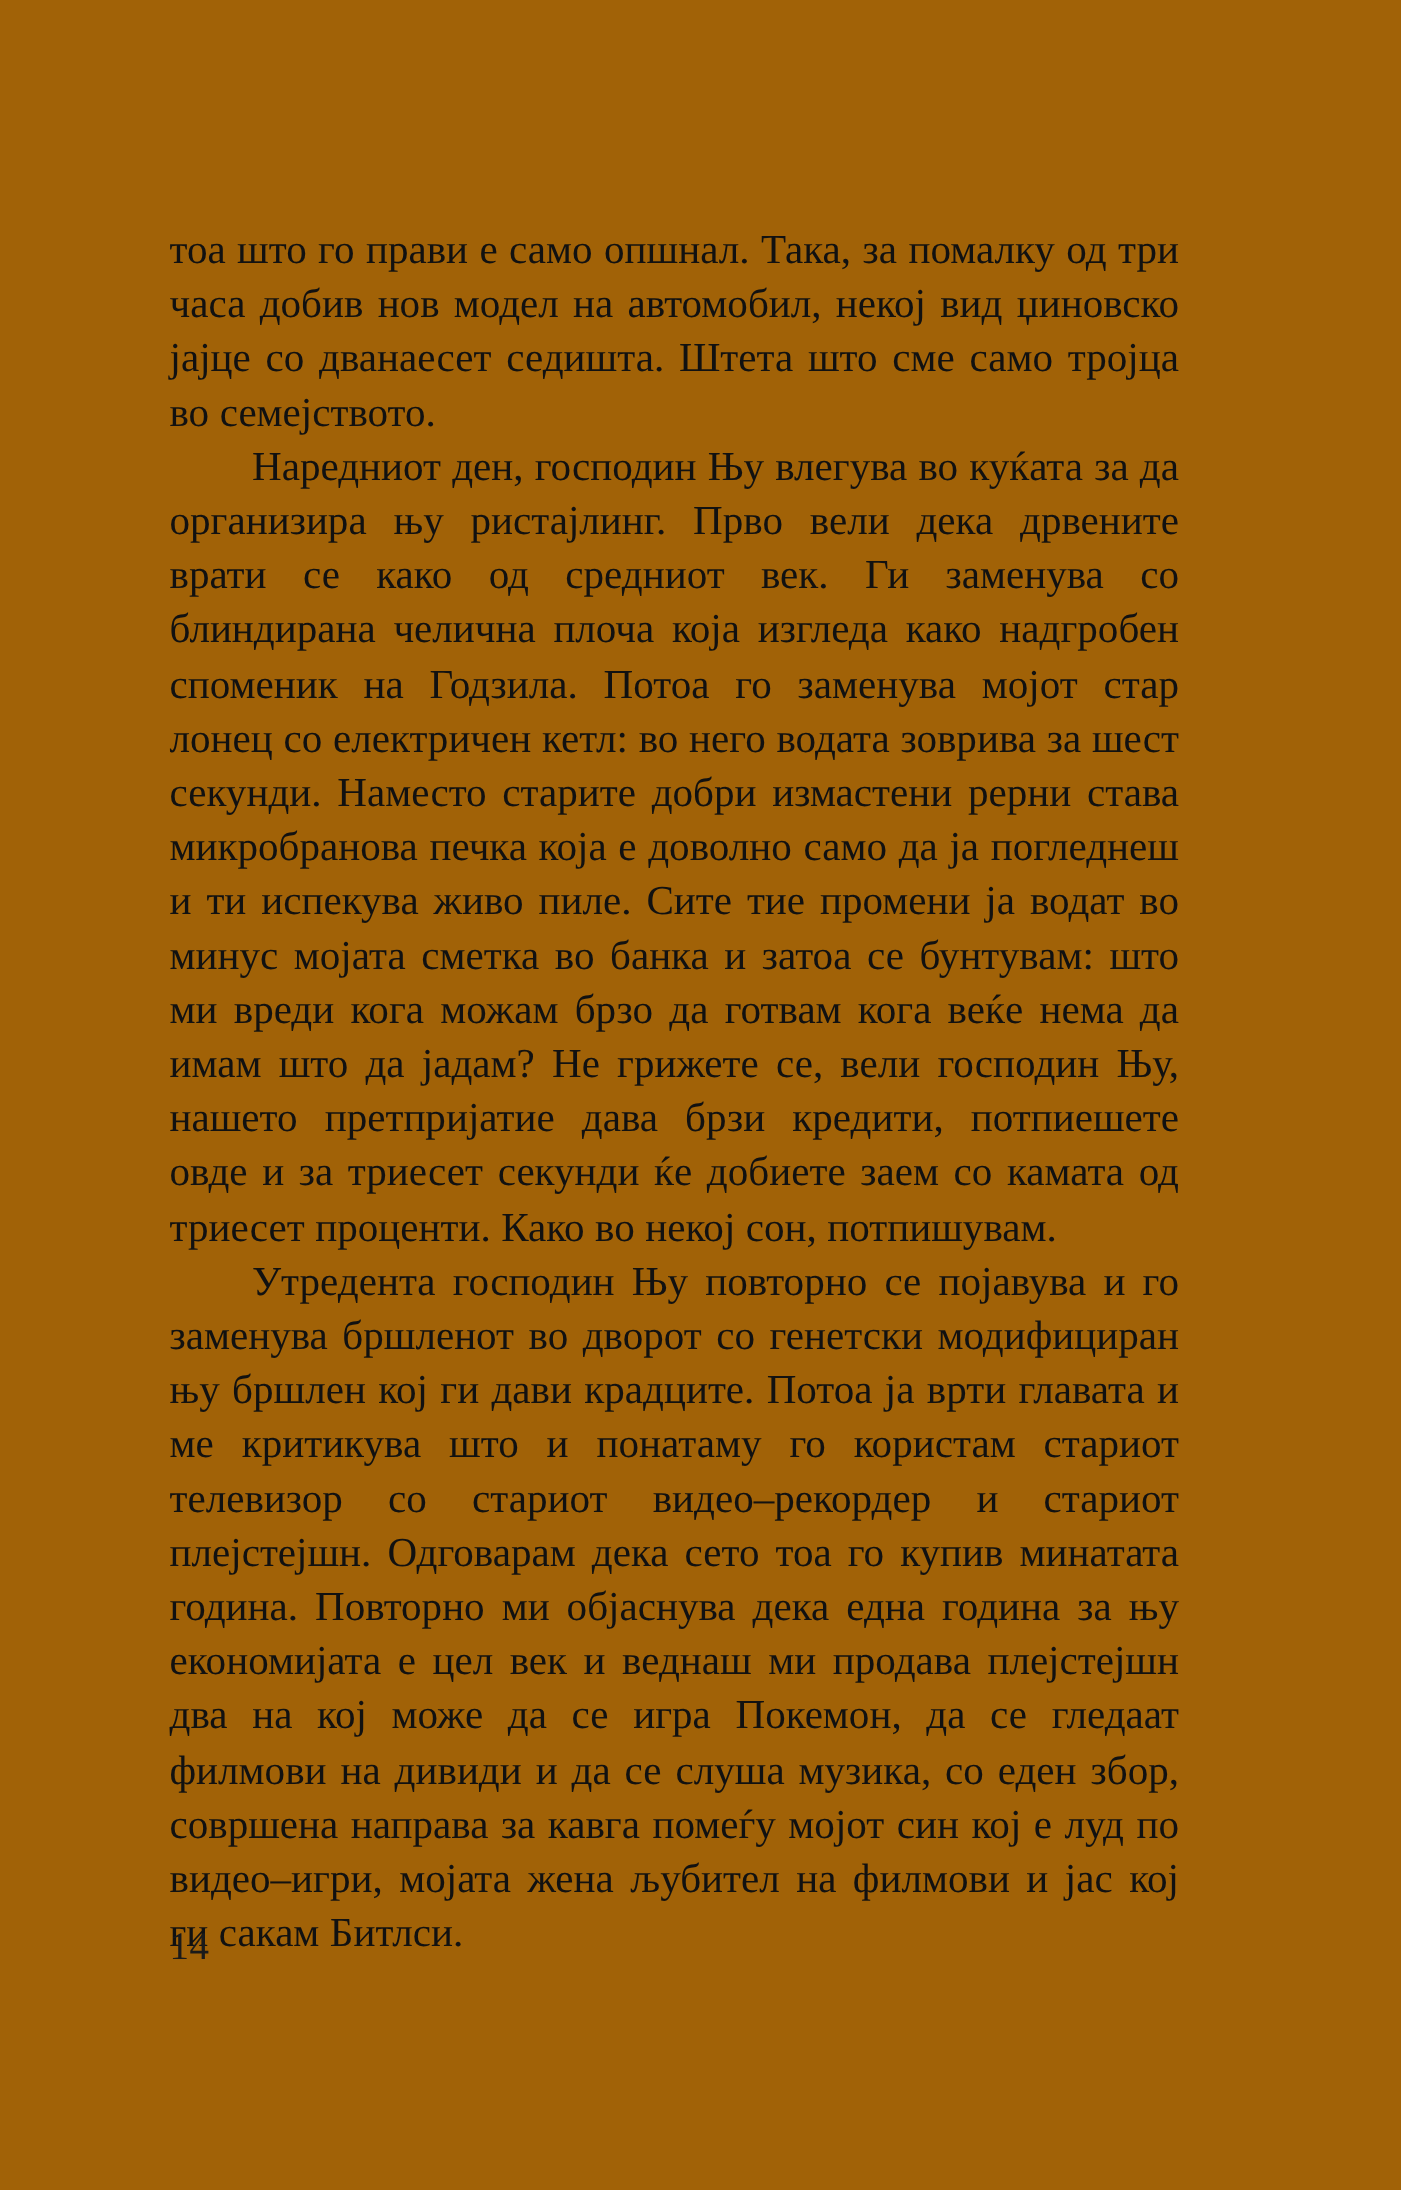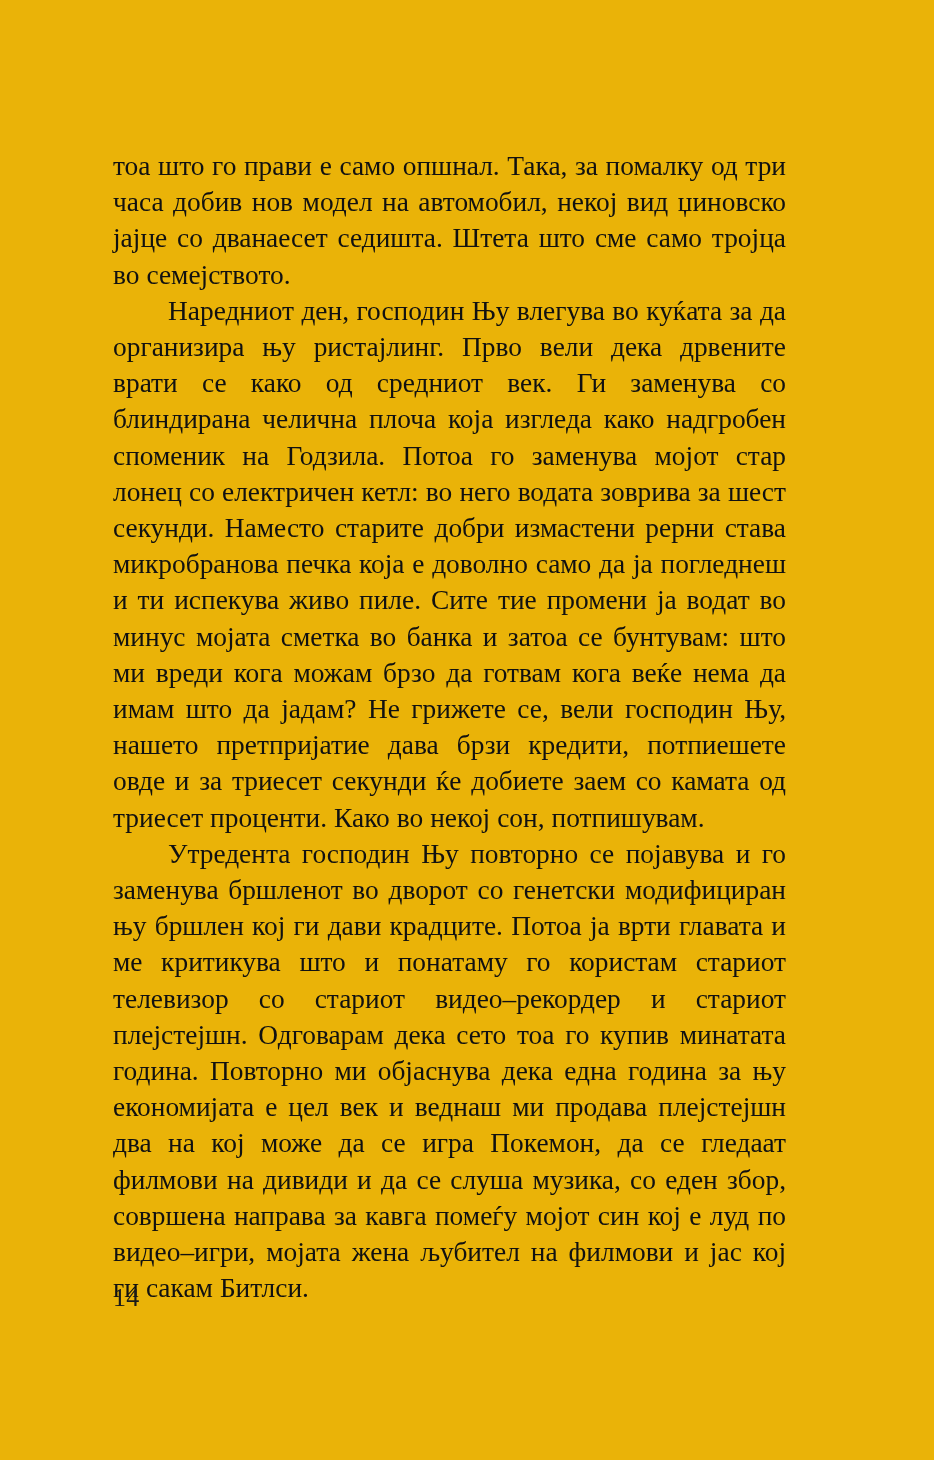--- a/index.html
+++ b/index.html
@@ -15,21 +15,21 @@
     color: #000000;
     overflow: hidden;
   }
 
   #page {
     position: absolute;
     left: 0;
     top: 0;
     width: 934px;
     height: 1460px;
-    background: #eab308;
+    background: #a16207;
   }
 
   #text-block {
     position: absolute;
     left: 113px;
     top: 148px;
     width: 673px;
   }
 
   .para {

